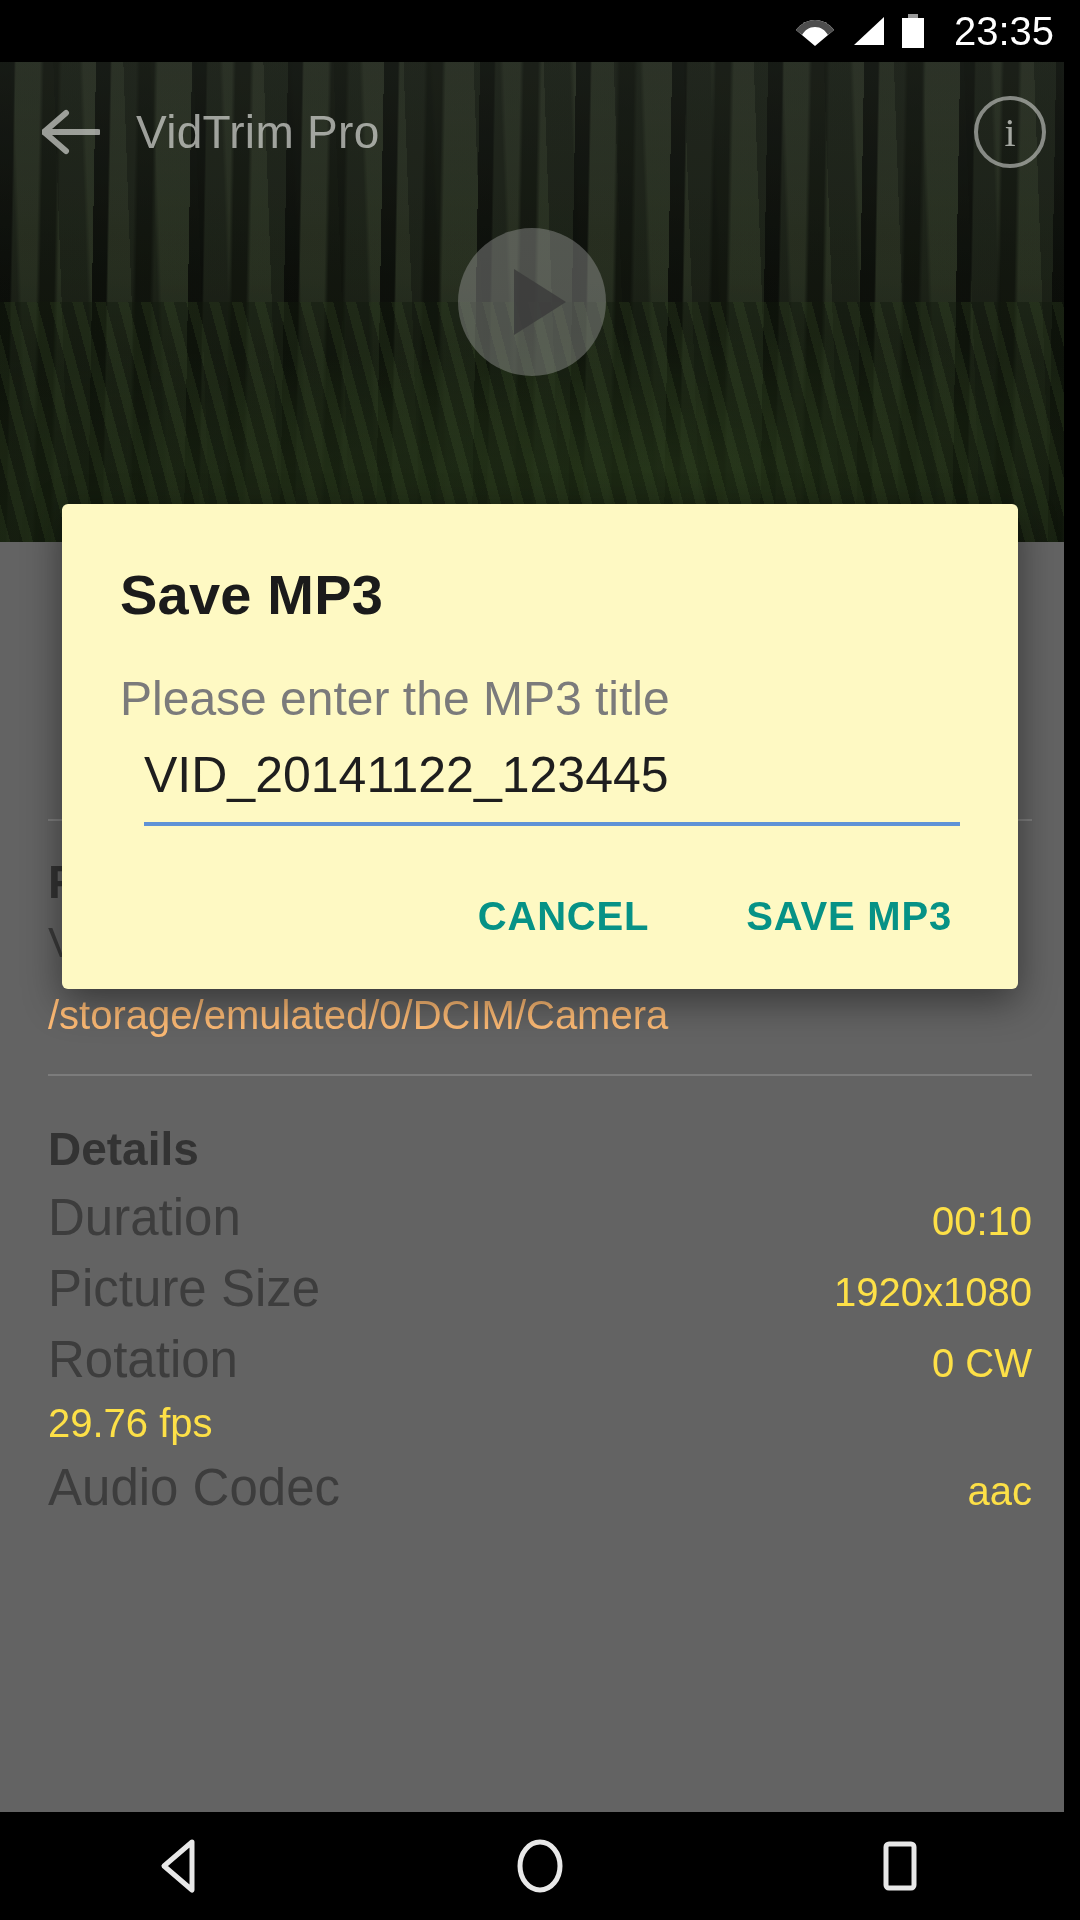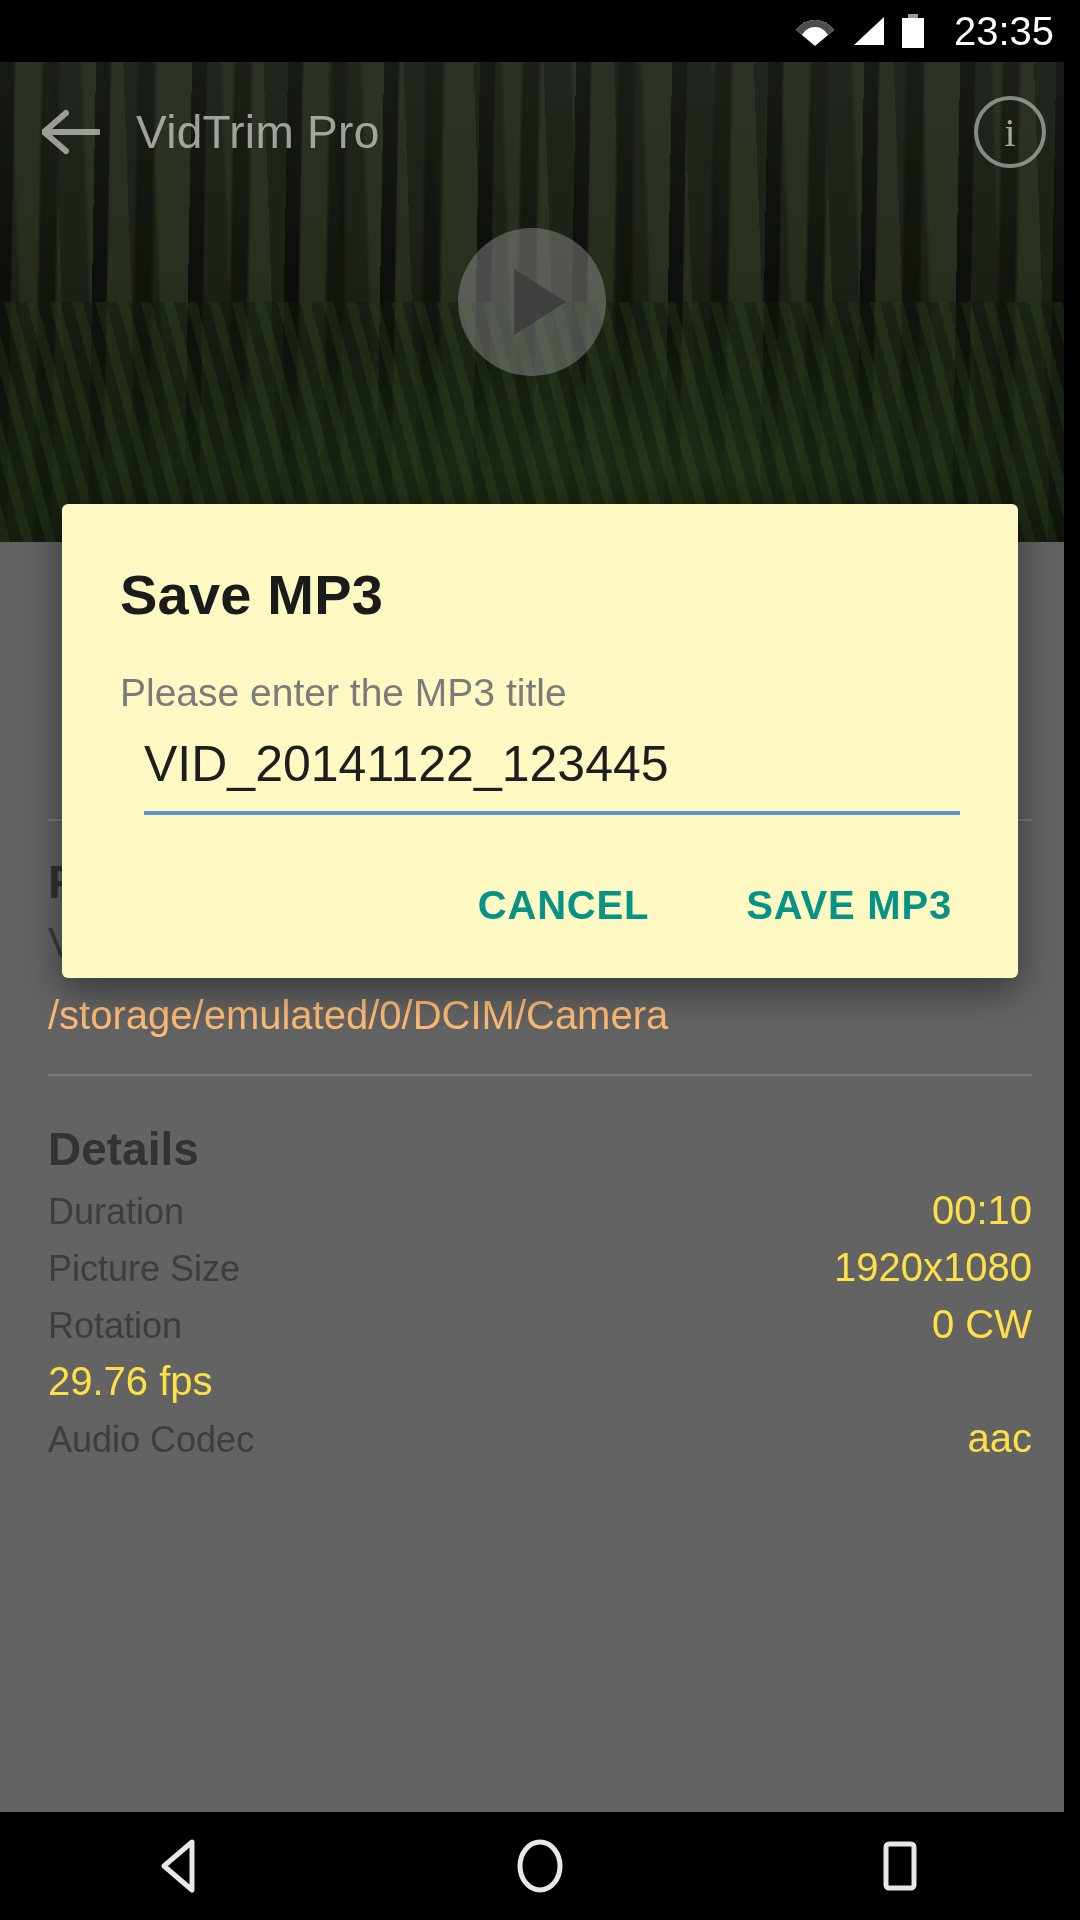--- a/index.html
+++ b/index.html
@@ -113,38 +113,38 @@
   .action-label { font-size:34px; color:#3c3c3c; }
 
   .divider { height:2px; background:rgba(255,255,255,.16); margin:36px 0 0 0; }
 
   .sect-title { font-size:46px; font-weight:700; color:#333; margin-top:34px; }
   .sect-sub { font-size:42px; color:#3a3a3a; margin-top:10px; }
   .path-line { font-size:40px; color:#fdba74; margin-top:26px; }
 
   .details-title { font-size:46px; font-weight:700; color:#333; margin-top:46px; }
   .det-row { display:flex; justify-content:space-between; align-items:baseline; margin-top:12px; }
-  .det-k { font-size:36px; color:#3d3d3d; }
+  .det-k { font-size:51px; color:#3d3d3d; }
   .det-v { font-size:40px; color:#fde047; }
 
   
   .scrim { position:absolute; inset:0; z-index:40; pointer-events:none; }
   .dialog {
     position:absolute; z-index:50;
     left:62px; top:504px; width:956px;
     background:#fef9c3; border-radius:6px;
     box-shadow:0 12px 38px rgba(0,0,0,.45);
     padding:0;
   }
   .dlg-title {
     font-size:56px; font-weight:700; color:#1b1b1b;
     padding:58px 58px 0 58px; letter-spacing:.2px;
   }
   .dlg-msg {
-    font-size:39px; color:#7b7b7b; padding:44px 58px 0 58px;
+    font-size:48px; color:#7b7b7b; padding:44px 58px 0 58px;
   }
   .dlg-field { padding:16px 58px 0 82px; }
   .dlg-input {
     width:100%; border:0; background:transparent; outline:none;
     font-family:"Liberation Sans", sans-serif;
     font-size:50px; color:#1e1e1e; padding:4px 0 18px 0;
     border-bottom:4px solid #5f93d6;
   }
   .dlg-actions {
     display:flex; justify-content:flex-end; align-items:center;

